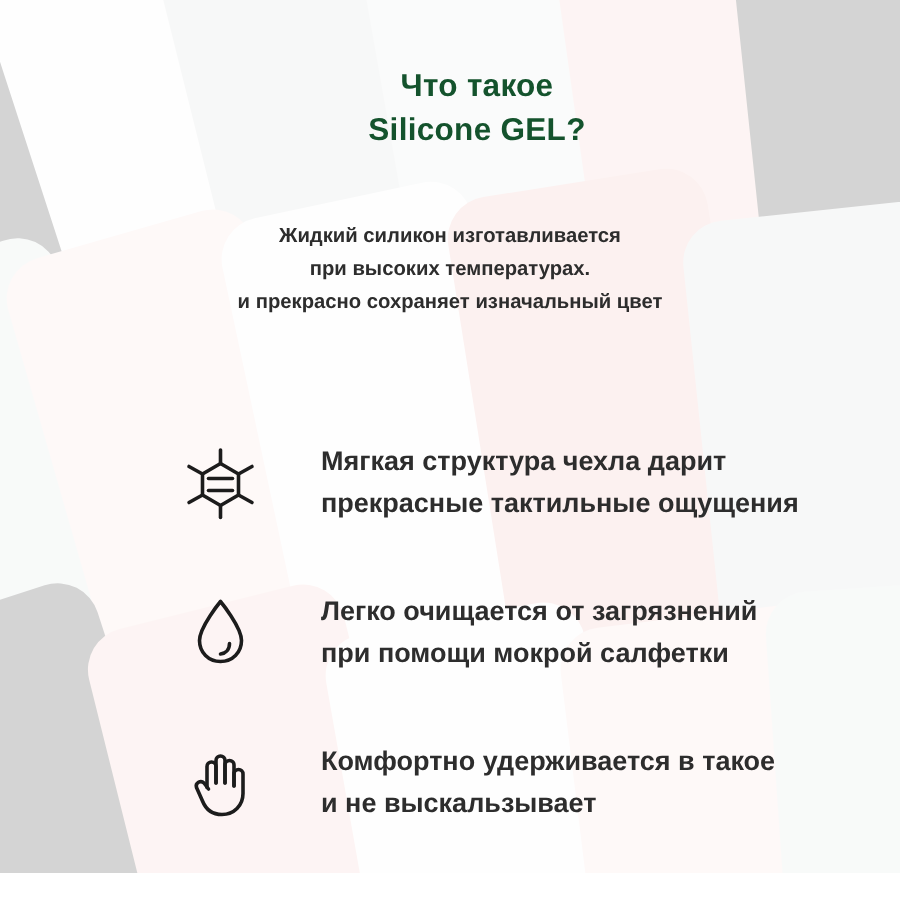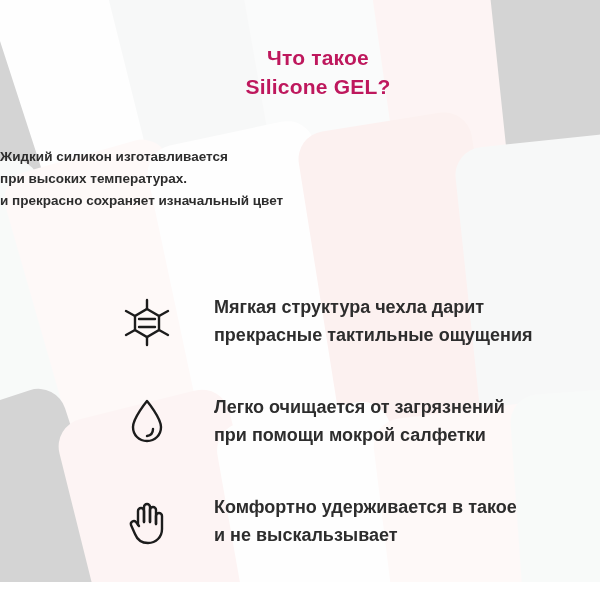--- a/index.html
+++ b/index.html
@@ -50,35 +50,35 @@
     inset: 0;
     padding: 0;
   }
 
   .title {
     position: absolute;
     left: 0;
     right: 0;
     top: 44px;
     text-align: center;
-    color: #be185d;
+    color: #14532d;
     font-size: 21px;
     font-weight: bold;
     line-height: 1.38;
     letter-spacing: 0.2px;
     padding-left: 36px;
   }
   .title .line2 { display: block; text-align: center; }
 
   .intro {
     position: absolute;
     left: 0;
     right: 0;
     top: 146px;
-    text-align: left;
+    text-align: center;
     color: #2d2d2d;
     font-size: 13.5px;
     font-weight: bold;
     line-height: 1.62;
   }
   .intro span { display: block; }
 
   .features {
     position: absolute;
     left: 118px;

